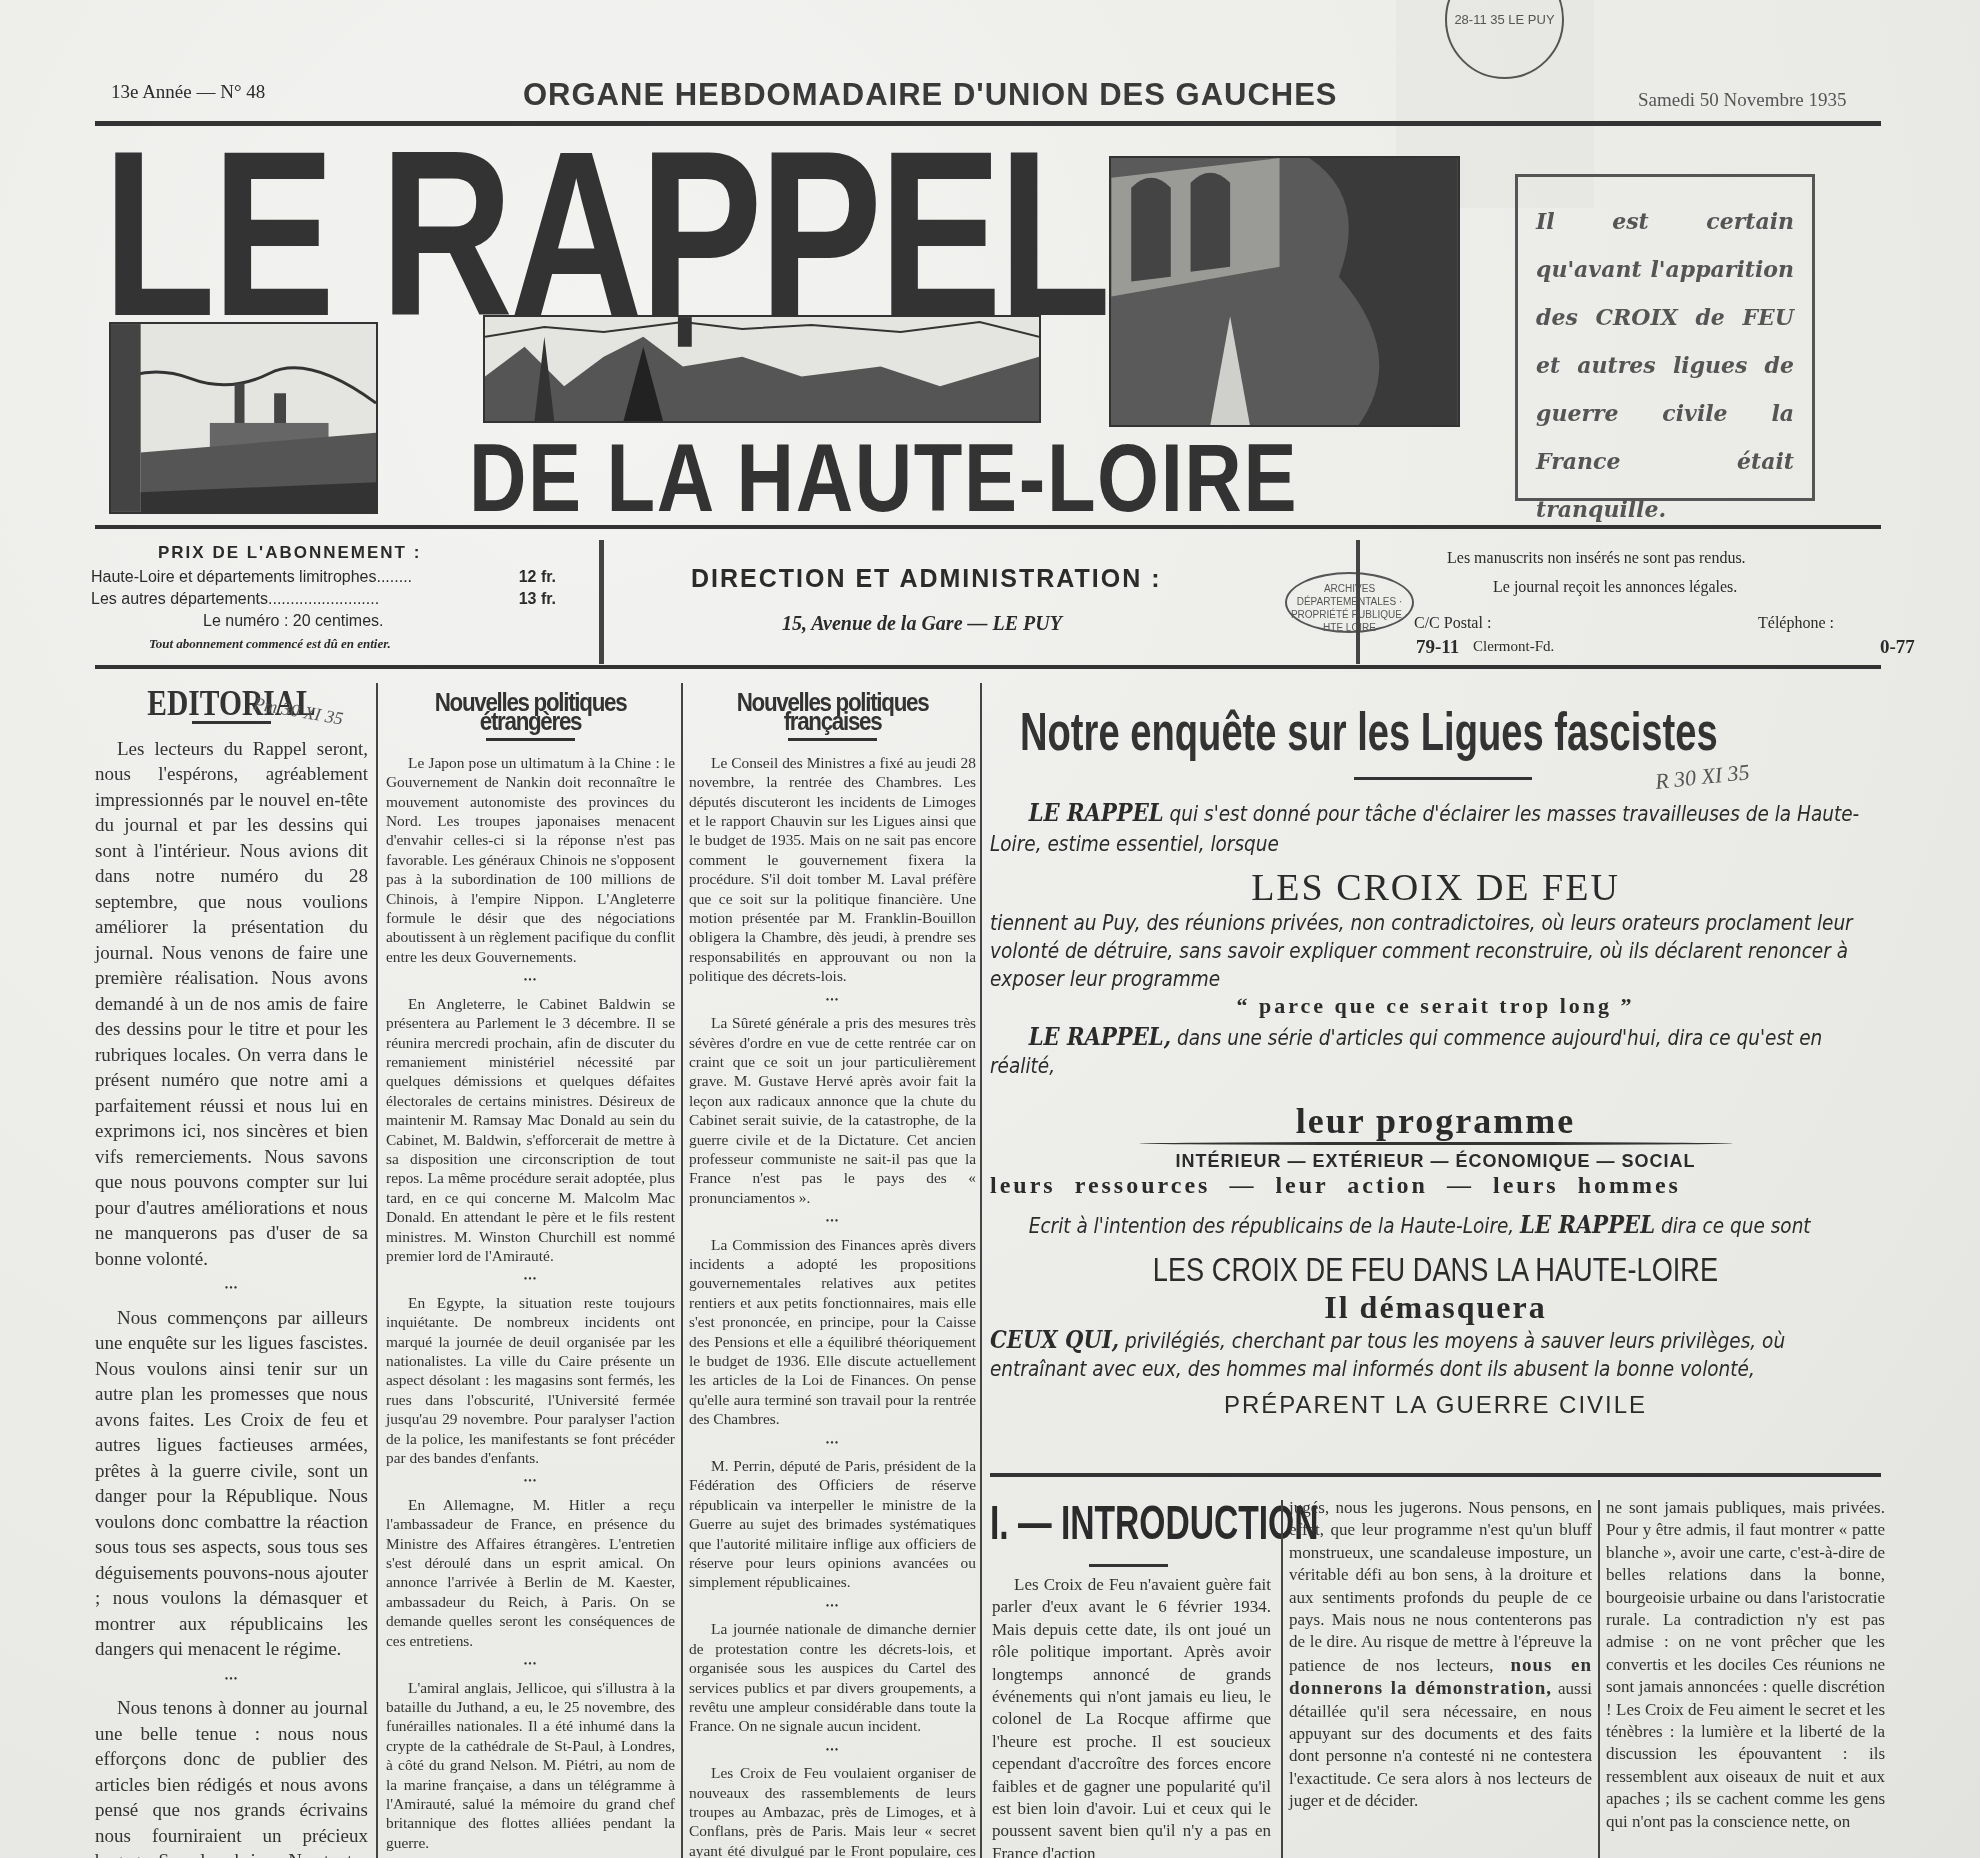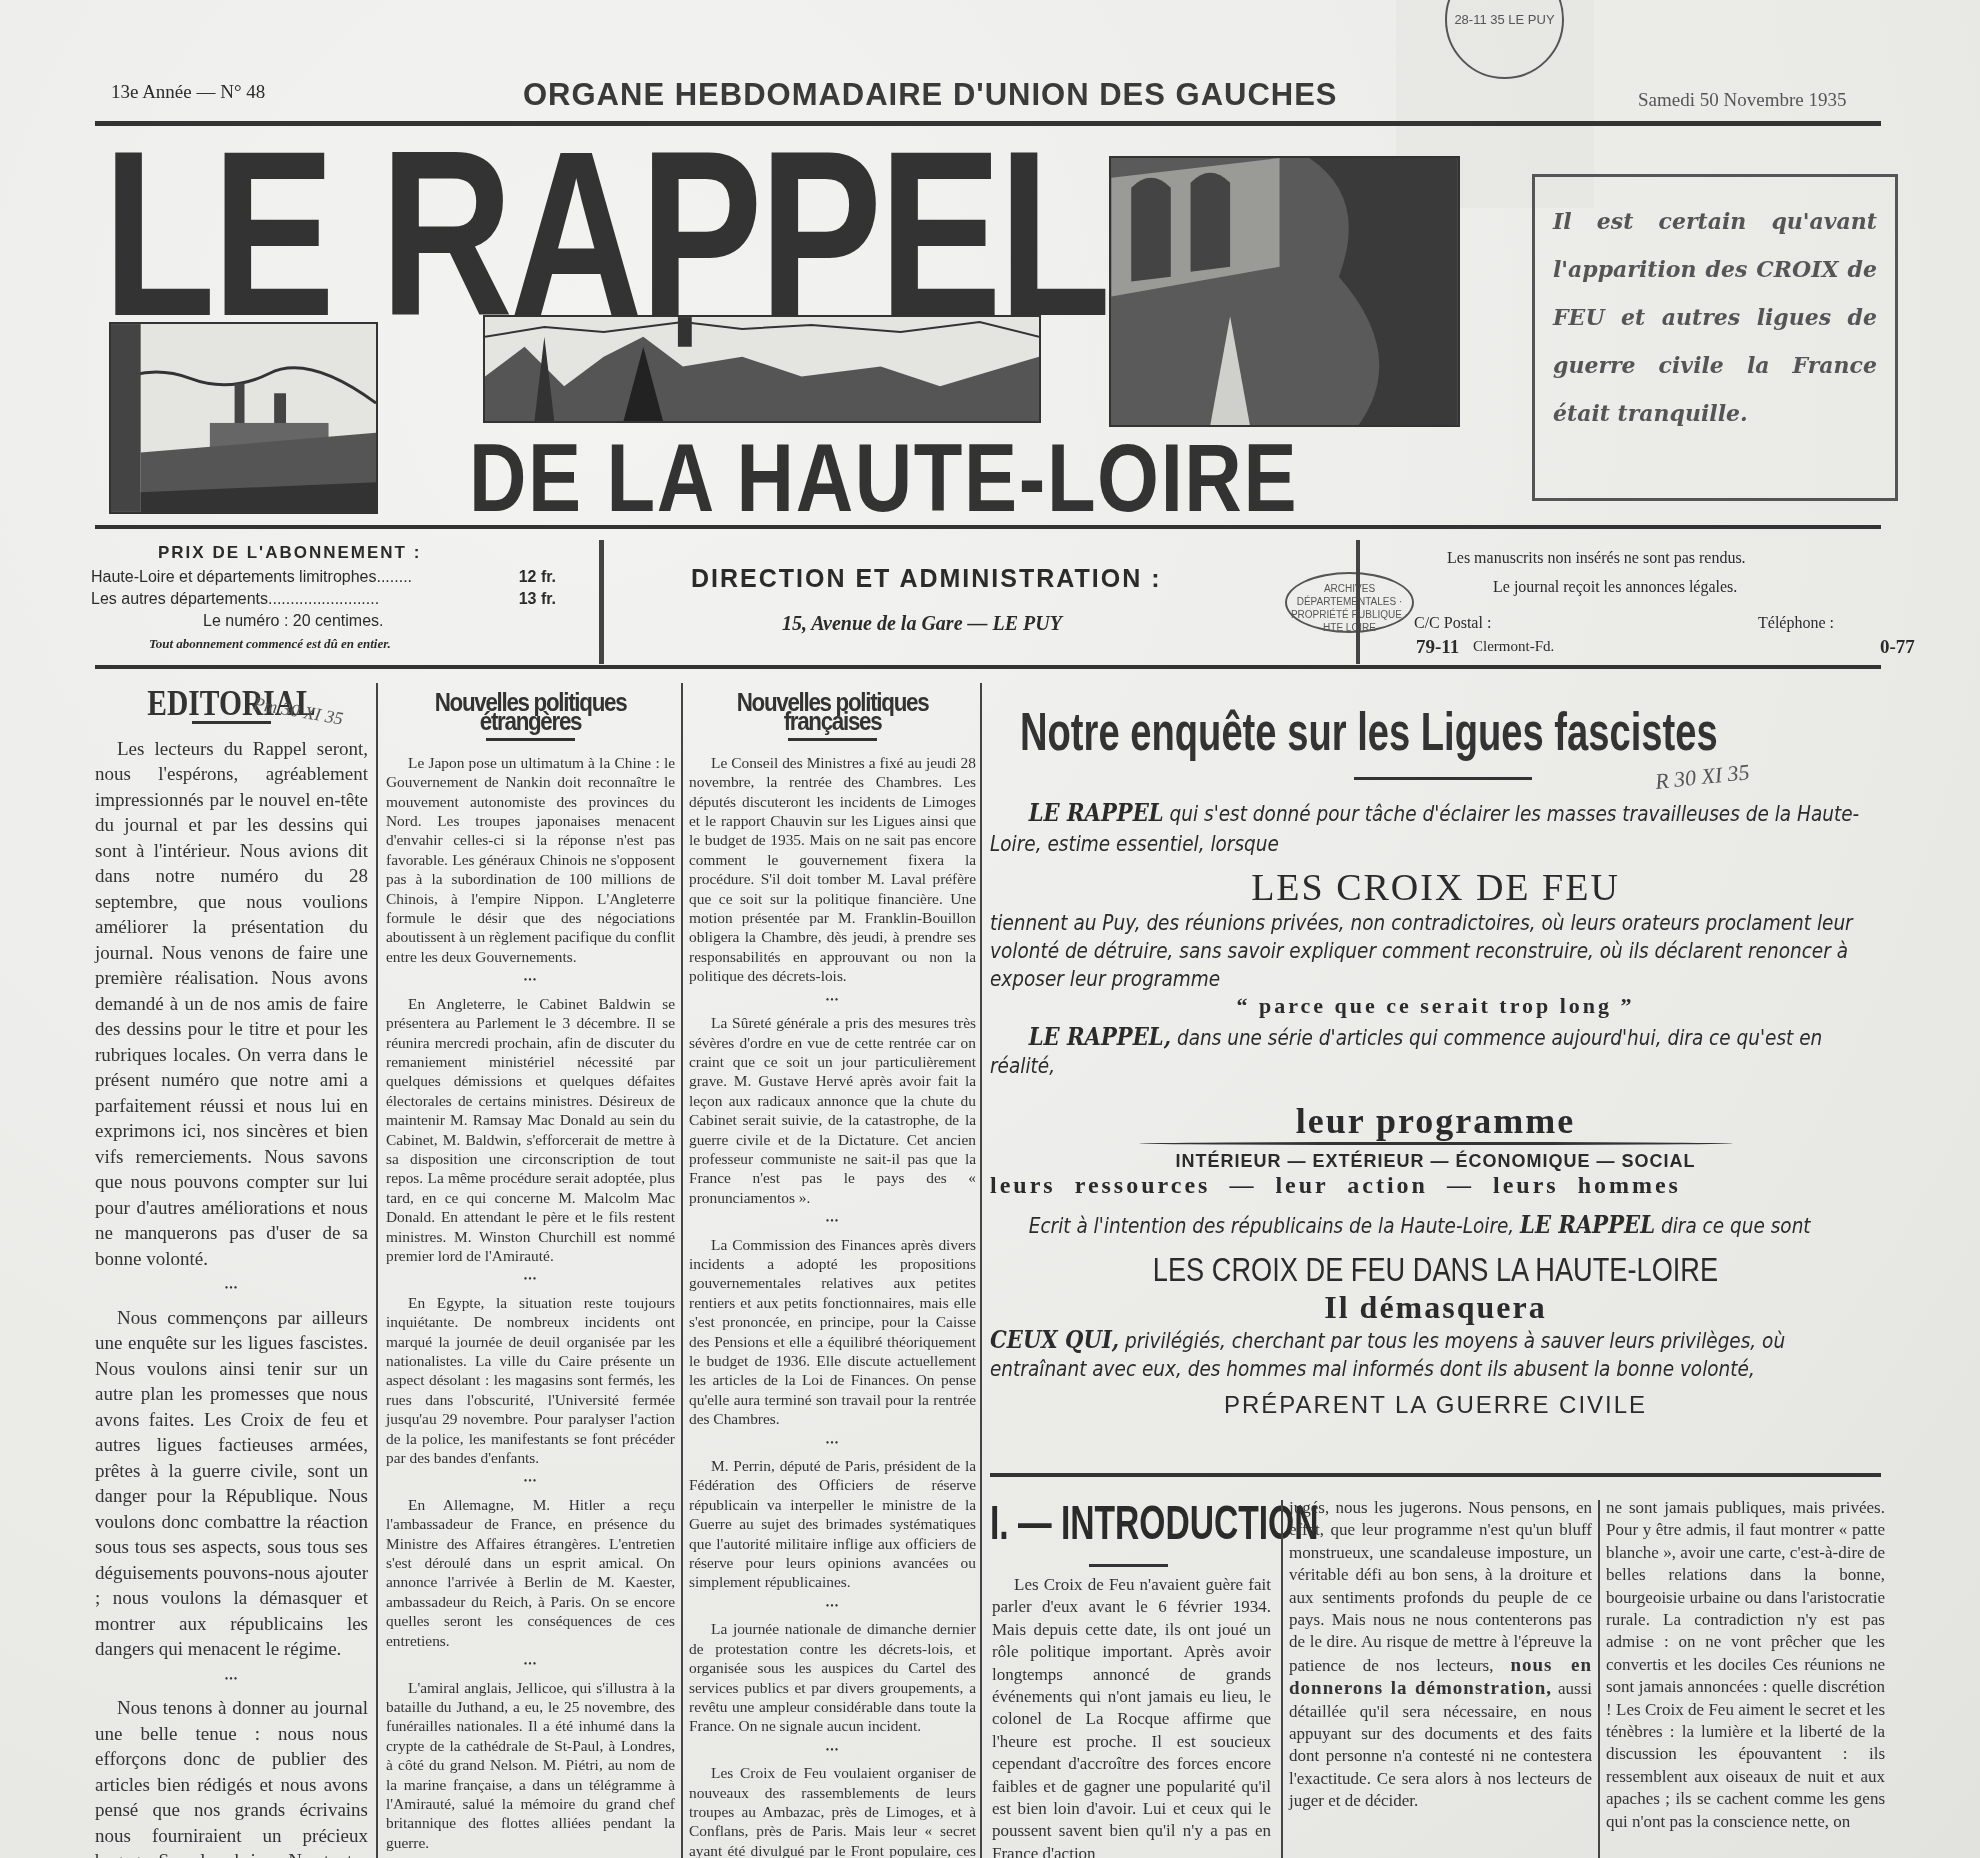--- a/index.html
+++ b/index.html
@@ -7,21 +7,21 @@
   .paper{position:absolute;left:0;top:0;width:1980px;height:1858px;background:
     radial-gradient(ellipse at 30% 20%,#f3f3f1 0%,#e9e9e6 70%,#e2e2de 100%);}
   .abs{position:absolute;}
   .meta-left{left:111px;top:81px;font-size:19px;}
   .meta-center{left:523px;top:77px;font-family:"Liberation Sans",sans-serif;font-weight:bold;font-size:31px;letter-spacing:1px;color:#3a3a3a;}
   .meta-right{left:1638px;top:89px;font-size:19px;color:#555;}
   .rule{position:absolute;background:#333;}
   .masthead-title{left:103px;top:144px;font-family:"Liberation Sans",sans-serif;font-weight:bold;font-size:236px;line-height:178px;letter-spacing:-4px;transform:scaleX(0.78);transform-origin:left top;color:#333;}
   .masthead-sub{left:469px;top:434px;font-family:"Liberation Sans",sans-serif;font-weight:bold;font-size:97px;line-height:87px;letter-spacing:2px;transform:scaleX(0.82);transform-origin:left top;color:#333;}
   .illus{position:absolute;border:2px solid #333;background:#e4e4e0;overflow:hidden;}
-  .box-quote{left:1515px;top:174px;width:366px;height:327px;border:3px solid #555;padding:20px 18px;box-sizing:border-box;font-family:"DejaVu Serif",serif;font-style:italic;font-weight:bold;font-size:22px;line-height:48px;text-align:justify;color:#555;margin-left:17px;}
+  .box-quote{left:1515px;top:174px;width:300px;height:327px;border:3px solid #555;padding:20px 18px;box-sizing:border-box;font-family:"DejaVu Serif",serif;font-style:italic;font-weight:bold;font-size:22px;line-height:48px;text-align:justify;color:#555;}
   .stamp{border:2px solid #555;border-radius:50%;color:#555;font-family:"Liberation Sans",sans-serif;font-size:10px;text-align:center;}
   .sub-prix-title{left:158px;top:543px;font-family:"Liberation Sans",sans-serif;font-weight:bold;font-size:17px;letter-spacing:2px;}
   .prix-row{font-family:"Liberation Sans",sans-serif;font-size:16px;}
   .dir-title{left:691px;top:564px;font-family:"Liberation Sans",sans-serif;font-weight:bold;font-size:25px;letter-spacing:2px;}
   .dir-addr{left:782px;top:612px;font-size:20px;font-style:italic;font-weight:bold;text-align:right;}
   .col{position:absolute;font-size:16px;line-height:20.4px;text-align:justify;color:#333;}
   .col p{margin:0 0 4px 0;text-indent:22px;}
   .sep{text-align:center;font-size:10px;letter-spacing:1px;margin:0 0 4px 0;}
   .ed-col{font-size:19px;line-height:25.5px;}
   .col-title{font-family:"Liberation Sans",sans-serif;font-weight:bold;font-size:26px;letter-spacing:-1.5px;text-align:center;transform:scaleX(0.86);}
@@ -130,21 +130,21 @@
 
   <div class="col" style="left:386px;top:693px;width:289px;font-size:15.4px;line-height:19.4px;">
     <div class="col-title">Nouvelles politiques étrangères</div>
     <div class="under"></div>
     <p>Le Japon pose un ultimatum à la Chine : le Gouvernement de Nankin doit reconnaître le mouvement autonomiste des provinces du Nord. Les troupes japonaises menacent d'envahir celles-ci si la réponse n'est pas favorable. Les généraux Chinois ne s'opposent pas à la subordination de 100 millions de Chinois, à l'empire Nippon. L'Angleterre formule le désir que des négociations aboutissent à un règlement pacifique du conflit entre les deux Gouvernements.</p>
     <div class="sep">•••</div>
     <p>En Angleterre, le Cabinet Baldwin se présentera au Parlement le 3 décembre. Il se réunira mercredi prochain, afin de discuter du remaniement ministériel nécessité par quelques démissions et quelques défaites électorales de certains ministres. Désireux de maintenir M. Ramsay Mac Donald au sein du Cabinet, M. Baldwin, s'efforcerait de mettre à sa disposition une circonscription de tout repos. La même procédure serait adoptée, plus tard, en ce qui concerne M. Malcolm Mac Donald. En attendant le père et le fils restent ministres. M. Winston Churchill est nommé premier lord de l'Amirauté.</p>
     <div class="sep">•••</div>
     <p>En Egypte, la situation reste toujours inquiétante. De nombreux incidents ont marqué la journée de deuil organisée par les nationalistes. La ville du Caire présente un aspect désolant : les magasins sont fermés, les rues dans l'obscurité, l'Université fermée jusqu'au 29 novembre. Pour paralyser l'action de la police, les manifestants se font précéder par des bandes d'enfants.</p>
     <div class="sep">•••</div>
-    <p>En Allemagne, M. Hitler a reçu l'ambassadeur de France, en présence du Ministre des Affaires étrangères. L'entretien s'est déroulé dans un esprit amical. On annonce l'arrivée à Berlin de M. Kaester, ambassadeur du Reich, à Paris. On se encore quelles seront les conséquences de ces entretiens.</p>
+    <p>En Allemagne, M. Hitler a reçu l'ambassadeur de France, en présence du Ministre des Affaires étrangères. L'entretien s'est déroulé dans un esprit amical. On annonce l'arrivée à Berlin de M. Kaester, ambassadeur du Reich, à Paris. On se demande quelles seront les conséquences de ces entretiens.</p>
     <div class="sep">•••</div>
     <p>L'amiral anglais, Jellicoe, qui s'illustra à la bataille du Juthand, a eu, le 25 novembre, des funérailles nationales. Il a été inhumé dans la crypte de la cathédrale de St-Paul, à Londres, à côté du grand Nelson. M. Piétri, au nom de la marine française, a dans un télégramme à l'Amirauté, salué la mémoire du grand chef britannique des flottes alliées pendant la guerre.</p>
     <div class="sep">•••</div>
 
   </div>
 
   <div class="col" style="left:689px;top:693px;width:287px;font-size:15.4px;line-height:19.4px;">
     <div class="col-title">Nouvelles politiques françaises</div>
     <div class="under"></div>
     <p>Le Conseil des Ministres a fixé au jeudi 28 novembre, la rentrée des Chambres. Les députés discuteront les incidents de Limoges et le rapport Chauvin sur les Ligues ainsi que le budget de 1935. Mais on ne sait pas encore comment le gouvernement fixera la procédure. S'il doit tomber M. Laval préfère que ce soit sur la politique financière. Une motion présentée par M. Franklin-Bouillon obligera la Chambre, dès jeudi, à prendre ses responsabilités en approuvant ou non la politique des décrets-lois.</p>

